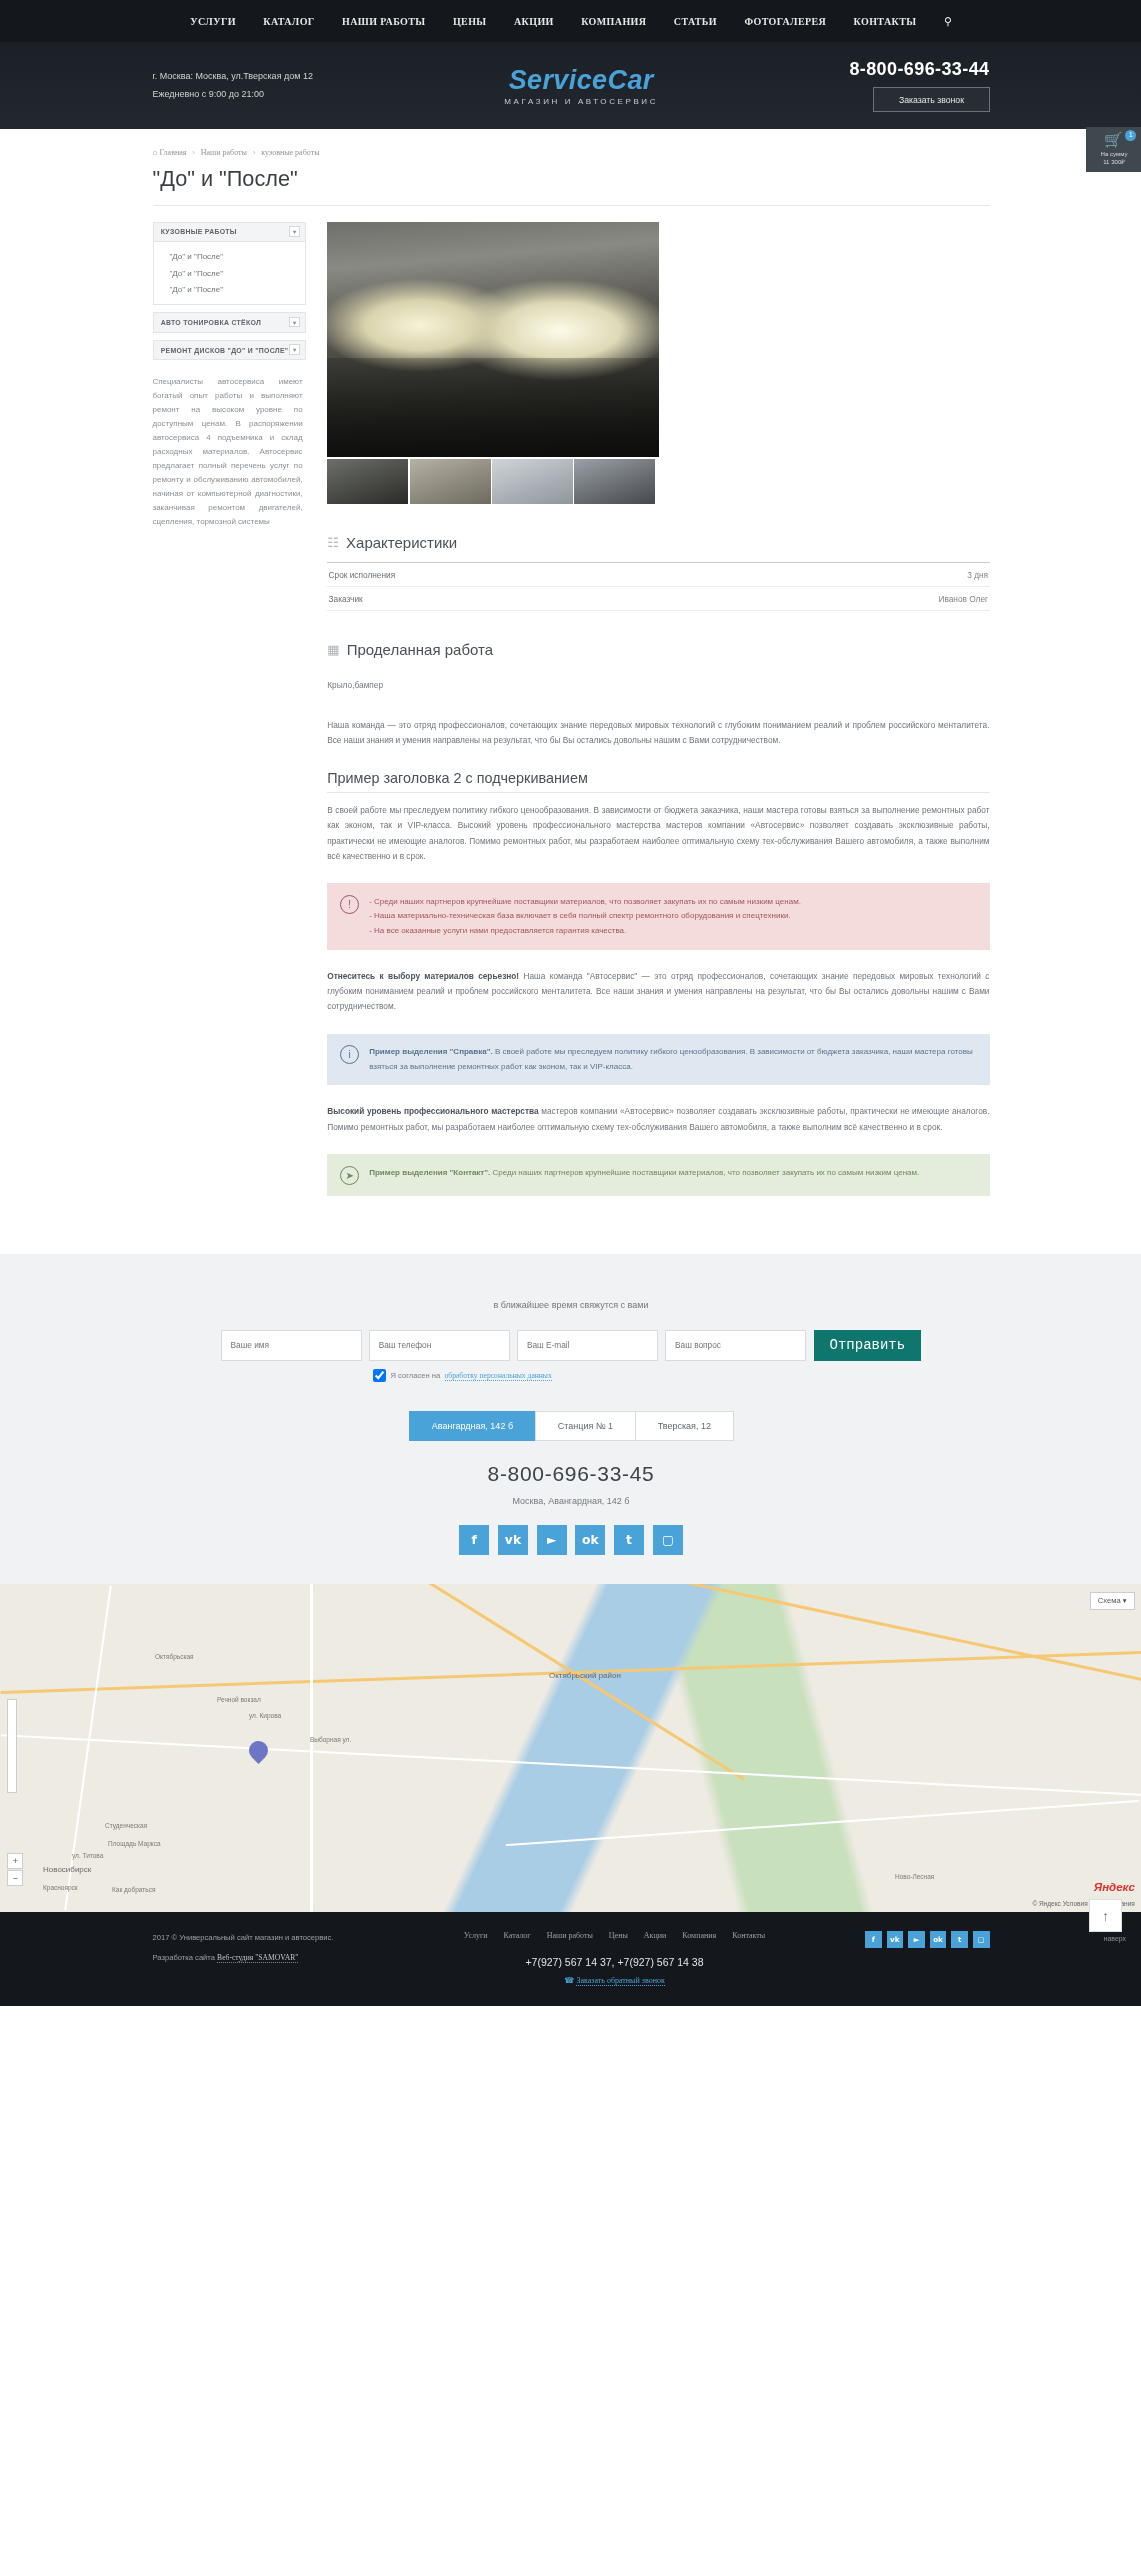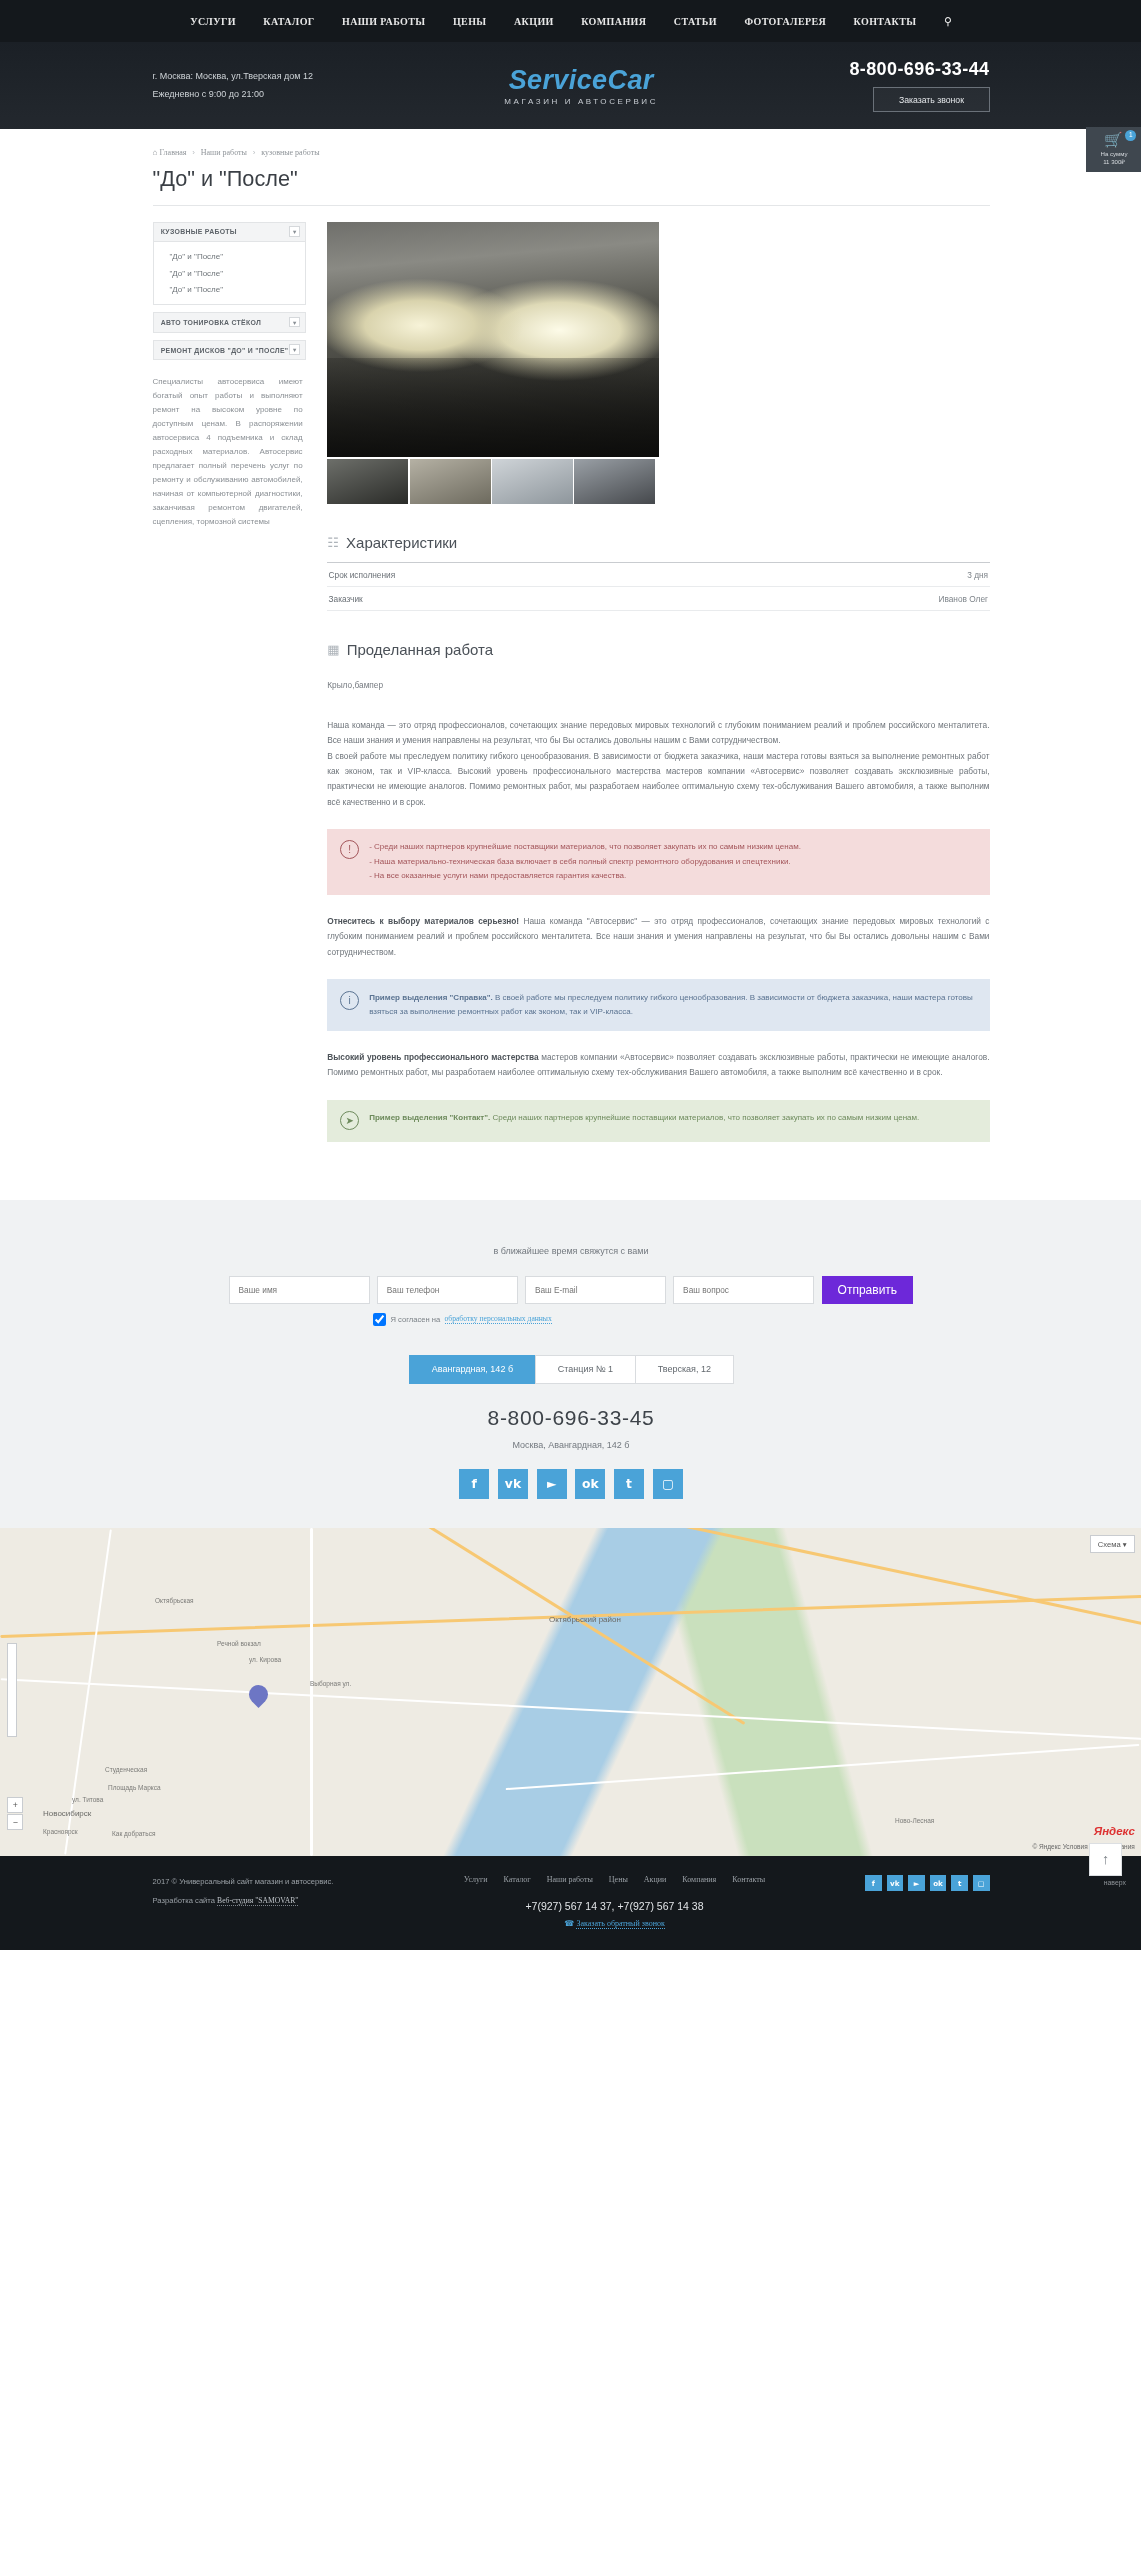--- a/index.html
+++ b/index.html
@@ -211,22 +211,22 @@
   }
   .q-title { font-size: 22.4px; color: #40464c; font-weight: bold; }
   .q-sub { font-size: 9px; color: #73797f; margin-top: 10px; line-height: 1.9; }
   .q-form { margin-top: 16px; display: flex; justify-content: center; gap: 7.2px; }
   .q-form input[type=text] {
     width: 141px; padding: 7.2px 8.7px; border: 0.7px solid #d8dbde;
     background: #fff; font-size: 8.3px; color: #8b9095;
     font-family: "Liberation Sans", sans-serif;
   }
   .q-send {
-    background: #6d28d9; color: #fff; border: none; padding: 7.2px 16px;
-    font-size: 12px; cursor: pointer; font-family: Liberation Sans, sans-serif;
+    background: #0f766e; color: #fff; border: none; padding: 7.2px 16px;
+    font-size: 14px; cursor: pointer; font-family: Liberation Mono, monospace;
   }
   .q-agree {
     margin-top: 8.7px; font-size: 7.6px; color: #7a8086;
     display: flex; align-items: center; justify-content: center; gap: 4.3px;
     margin-left: -217px;
   }
   .q-agree a { color: #4aa3d8; border-bottom: 0.7px dotted #4aa3d8; }
 
   .addr-tabs { display: flex; justify-content: center; margin-top: 29px; }
   .addr-tab {
@@ -443,20 +443,21 @@
         </table>
 
       <div class="sec-title">
         <span class="sec-ico">▦</span>
         <span>Проделанная работа</span>
       </div>
       <div class="work-text">Крыло,бампер</div>
 
       <div class="body-text">Наша команда — это отряд профессионалов, сочетающих знание передовых мировых технологий с глубоким пониманием реалий и проблем российского менталитета. Все наши знания и умения направлены на результат, что бы Вы остались довольны нашим с Вами сотрудничеством.</div>
 
+      <h2 class="sub">Пример заголовка 2 с подчеркиванием</h2>
       <div class="note-p">В своей работе мы преследуем политику гибкого ценообразования. В зависимости от бюджета заказчика, наши мастера готовы взяться за выполнение ремонтных работ как эконом, так и VIP-класса. Высокий уровень профессионального мастерства мастеров компании «Автосервис» позволяет создавать эксклюзивные работы, практически не имеющие аналогов. Помимо ремонтных работ, мы разработаем наиболее оптимальную схему тех-обслуживания Вашего автомобиля, а также выполним всё качественно и в срок.</div>
 
       <div class="alert alert-danger">
         <span class="a-ico">!</span>
         <div>
           <div>- Среди наших партнеров крупнейшие поставщики материалов, что позволяет закупать их по самым низким ценам.</div>
           <div>- Наша материально-техническая база включает в себя полный спектр ремонтного оборудования и спецтехники.</div>
           <div>- На все оказанные услуги нами предоставляется гарантия качества.</div>
         </div>
       </div>

